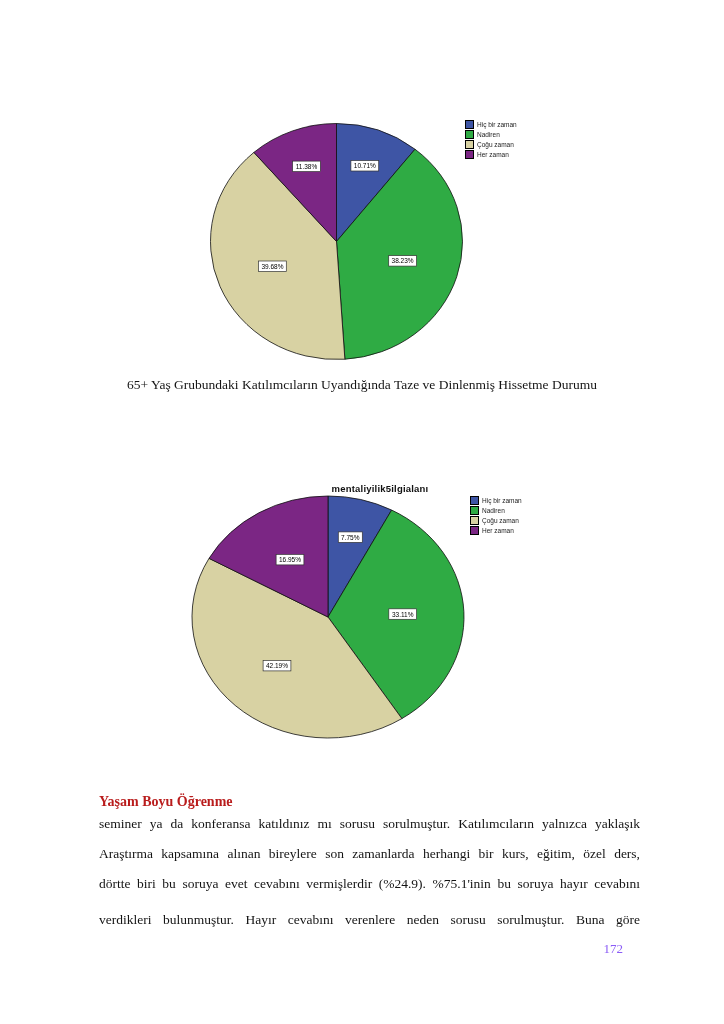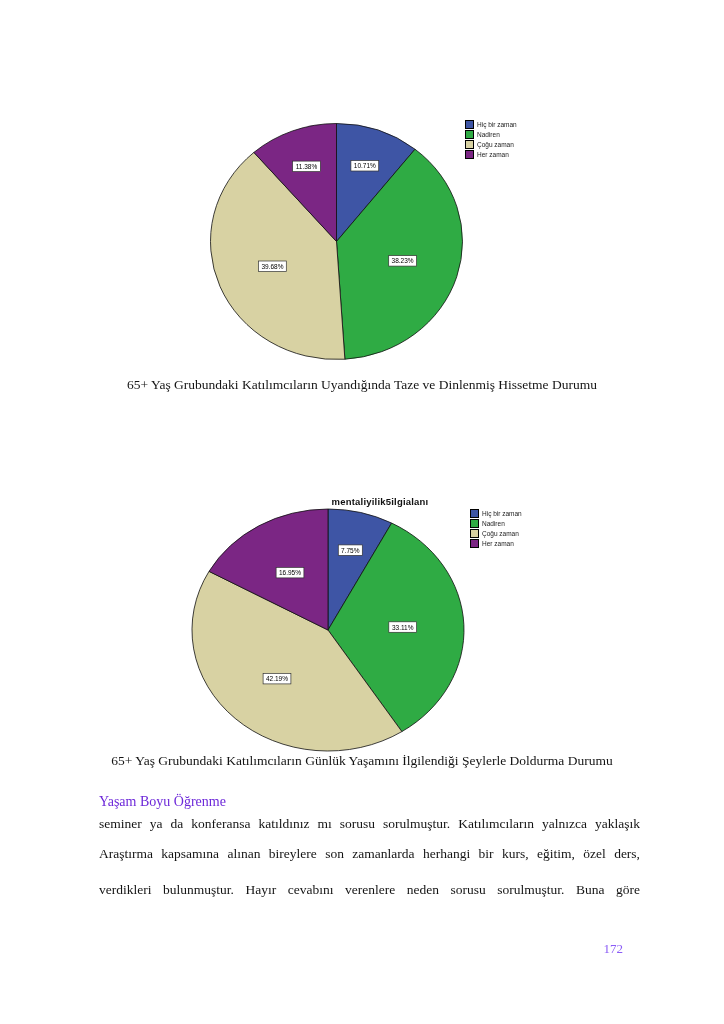--- a/index.html
+++ b/index.html
@@ -16,21 +16,21 @@
   }
   .pie-svg { position:absolute; left:0; top:0; }
   .legend { position:absolute; display:flex; flex-direction:column; }
   .lg-row { display:flex; align-items:center; height:10px; }
   .lg-swatch { width:7px; height:7px; border:1px solid #000; margin-right:3px; flex:0 0 auto; }
   .lg-label { font-family:"Liberation Sans", sans-serif; font-size:6.5px; color:#222; white-space:nowrap; }
   .caption {
     position:absolute; left:0; width:724px; text-align:center;
     font-size:13.5px; color:#141414;
   }
-  .heading { position:absolute; left:99px; font-size:14px; font-weight:normal; color:#6d28d9; }
+  .heading { position:absolute; left:99px; font-size:14px; font-weight:bold; color:#b91c1c; }
   .para { position:absolute; left:99px; width:541px; }
   .para-line {
     height:30px; font-size:13.5px; color:#141414;
     text-align:justify; text-align-last:justify; overflow:hidden;
   }
   .para-line:last-child { text-align-last:justify;margin-top:6px; }
   .pagenum { position:absolute; right:101px; font-size:13px; color:#8b5cf6; }
 </style>
 </head>
 <body>
@@ -74,21 +74,21 @@
           <span class="lg-label">Çoğu zaman</span>
         </div>
         <div class="lg-row">
           <span class="lg-swatch" style="background: rgb(123, 38, 132);"></span>
           <span class="lg-label">Her zaman</span>
         </div>
       </div>
   </div>
   <div class="caption" style="top:377px;">65+ Yaş Grubundaki Katılımcıların Uyandığında Taze ve Dinlenmiş Hissetme Durumu</div>
 
-  <div class="figure" style="left:170px; top:478px; width:420px; height:285px;margin-top:13px;">
+  <div class="figure" style="left:170px; top:478px; width:420px; height:285px;">
     <div class="chart-title" style="left:10px; top:5px; width:400px;">mentaliyilik5ilgialanı</div>
     <svg id="pie1" class="pie-svg" width="420" height="285" viewBox="0 0 420 285">
         <path d="M 158 139 L 158.00 18.00 A 136 121 0 0 1 221.64 32.06 Z" fill="#3E55A5" stroke="#101010" stroke-width="0.8"></path>
         <path d="M 158 139 L 221.64 32.06 A 136 121 0 0 1 231.88 240.59 Z" fill="#2FAB44" stroke="#101010" stroke-width="0.8"></path>
         <path d="M 158 139 L 231.88 240.59 A 136 121 0 0 1 39.03 80.37 Z" fill="#D8D2A3" stroke="#101010" stroke-width="0.8"></path>
         <path d="M 158 139 L 39.03 80.37 A 136 121 0 0 1 158.00 18.00 Z" fill="#7B2684" stroke="#101010" stroke-width="0.8"></path>
         <g>
           <rect x="168.3" y="53.9" width="24" height="10.5" fill="#ffffff" stroke="#333" stroke-width="0.7"></rect>
           <text x="180.3" y="61.5" text-anchor="middle" font-size="6.5" font-family="&quot;Liberation Sans&quot;, sans-serif" fill="#000">7.75%</text>
         </g>
@@ -117,25 +117,25 @@
         <div class="lg-row">
           <span class="lg-swatch" style="background: rgb(216, 210, 163);"></span>
           <span class="lg-label">Çoğu zaman</span>
         </div>
         <div class="lg-row">
           <span class="lg-swatch" style="background: rgb(123, 38, 132);"></span>
           <span class="lg-label">Her zaman</span>
         </div>
       </div>
   </div>
-  <div class="caption" style="top:753px;">65+ Yaş Grubundaki Katılımcıların Günlük Yaşamını İlgilendiği Şeylerle Doldurma Durumu</div>
 
   <div class="heading" style="top:794px;">Yaşam Boyu Öğrenme</div>
 
   <div class="para" style="top:816px;">
     <div class="para-line">seminer ya da konferansa katıldınız mı sorusu sorulmuştur. Katılımcıların yalnızca yaklaşık</div>
     <div class="para-line">Araştırma kapsamına alınan bireylere son zamanlarda herhangi bir kurs, eğitim, özel ders,</div>
+    <div class="para-line">dörtte biri bu soruya evet cevabını vermişlerdir (%24.9). %75.1'inin bu soruya hayır cevabını</div>
     <div class="para-line">verdikleri bulunmuştur. Hayır cevabını verenlere neden sorusu sorulmuştur. Buna göre</div>
   </div>
 
   <div class="pagenum" style="top:941px;">172</div>
 
 </div>
 
 </body></html>

